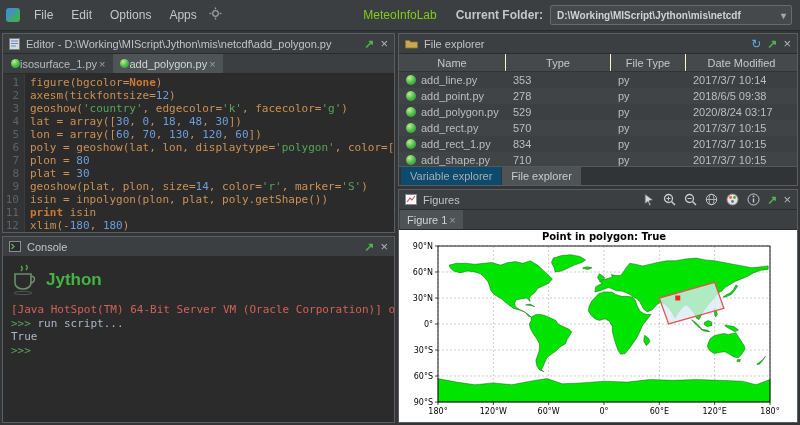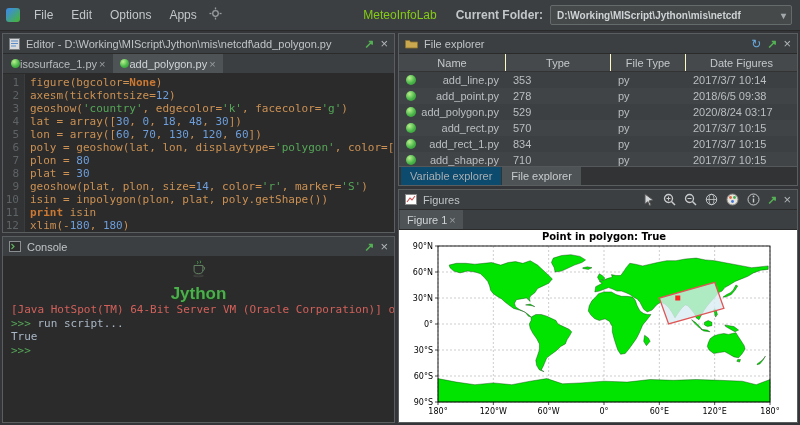--- a/index.html
+++ b/index.html
@@ -41,36 +41,36 @@
   .gutter{width:22px;background:#313335;border-right:1px solid #3a3d3f;color:#606366;text-align:right;padding:2px 5px 0 0;flex:none;}
   .code-lines{padding:2px 0 0 5px;white-space:pre;overflow:hidden;}
   .tok-def{color:#cc9153;}
   .tok-str{color:#55a758;margin-top:44px;}
   .tok-num{color:#6d9edb;}
   .tok-kw{color:#cc7832;font-weight:bold;}
 
   
   #console{left:2px;top:236px;width:393px;height:187px;}
   .console-body{flex:1;padding:2px 8px;font-family:"DejaVu Sans Mono",monospace;font-size:11px;line-height:13.5px;overflow:hidden;background:#2b2b2b;}
-  .jy-logo{display:flex;align-items:center;gap:9px;height:40px;margin:1px 0 3px;flex-direction:column;}
+  .jy-logo{display:flex;align-items:center;gap:9px;height:40px;margin:1px 0 3px;}
   .jy-text{font-size:17px;font-weight:bold;color:#4cae4c;font-family:"Liberation Sans",sans-serif;text-shadow:1px 1px 1px #173c17;}
   .con-banner{color:#d2605a;white-space:pre;}
   .con-line{white-space:pre;}
   .con-prompt{color:#55a758;}
   .con-text{color:#a9b7c6;}
 
   
   #fileexp{left:398px;top:33px;width:400px;height:153px;}
   .tbl-head{height:18px;min-height:18px;background:#46494b;display:flex;font-size:11px;color:#c4c8cb;border-bottom:1px solid #333;}
   .th{display:flex;align-items:center;justify-content:center;border-right:1px solid #fef9c3;cursor:default;}
   .c0{width:107px;}.c1{width:105px;}.c2{width:75px;}.c3{flex:1;border-right:none;}
   .tbl-body{flex:1;background:#3c4042;overflow:hidden;}
   .tr{height:16px;display:flex;align-items:center;font-size:11px;color:#babec1;cursor:default;}
   .tr:nth-child(even){background:#404447;}
-  .td{padding:0 7px;white-space:nowrap;overflow:hidden;display:flex;align-items:center;gap:5px;height:100%;justify-content:space-between;}
+  .td{padding:0 7px;white-space:nowrap;overflow:hidden;display:flex;align-items:center;gap:5px;height:100%;}
   .file-ico{width:10px;height:10px;border-radius:50%;background:radial-gradient(circle at 35% 30%,#b9f18d,#49b649 55%,#2f8f2f);flex:none;}
   .bottom-tabs{height:19px;min-height:19px;background:#313335;display:flex;align-items:flex-end;gap:1px;padding-left:2px;border-top:1px solid #54585a;}
   .btab{height:18px;padding:0 9px;display:flex;align-items:center;font-size:11px;background:#0c4a6e;color:#a9adb0;cursor:default;white-space:nowrap;}
   .btab.active{background:#4e5356;color:#c8cccf;}
 
   
   #figures{left:398px;top:189px;width:400px;height:234px;}
   .ficon{width:15px;height:15px;flex:none;display:flex;align-items:center;justify-content:center;cursor:default;}
   .fig-body{flex:1;background:#ffffff;overflow:hidden;display:flex;align-items:center;justify-content:center;}
   svg text{font-family:"DejaVu Sans",sans-serif;}
@@ -198,21 +198,21 @@
     <span class="p-title">File explorer</span>
     <span class="spacer"></span>
     <span class="hicon refresh">↻</span>
     <span class="hicon float">↗</span>
     <span class="hicon closex">×</span>
   </div>
   <div class="tbl-head">
       <div class="th c0">Name</div>
       <div class="th c1">Type</div>
       <div class="th c2">File Type</div>
-      <div class="th c3">Date Figures</div>
+      <div class="th c3">Date Modified</div>
     </div>
   <div class="tbl-body">
       <div class="tr">
         <div class="td c0">
           <span class="file-ico"></span>
           <span>add_line.py</span>
         </div>
         <div class="td c1">353</div>
         <div class="td c2">py</div>
         <div class="td c3">2017/3/7 10:14</div>

